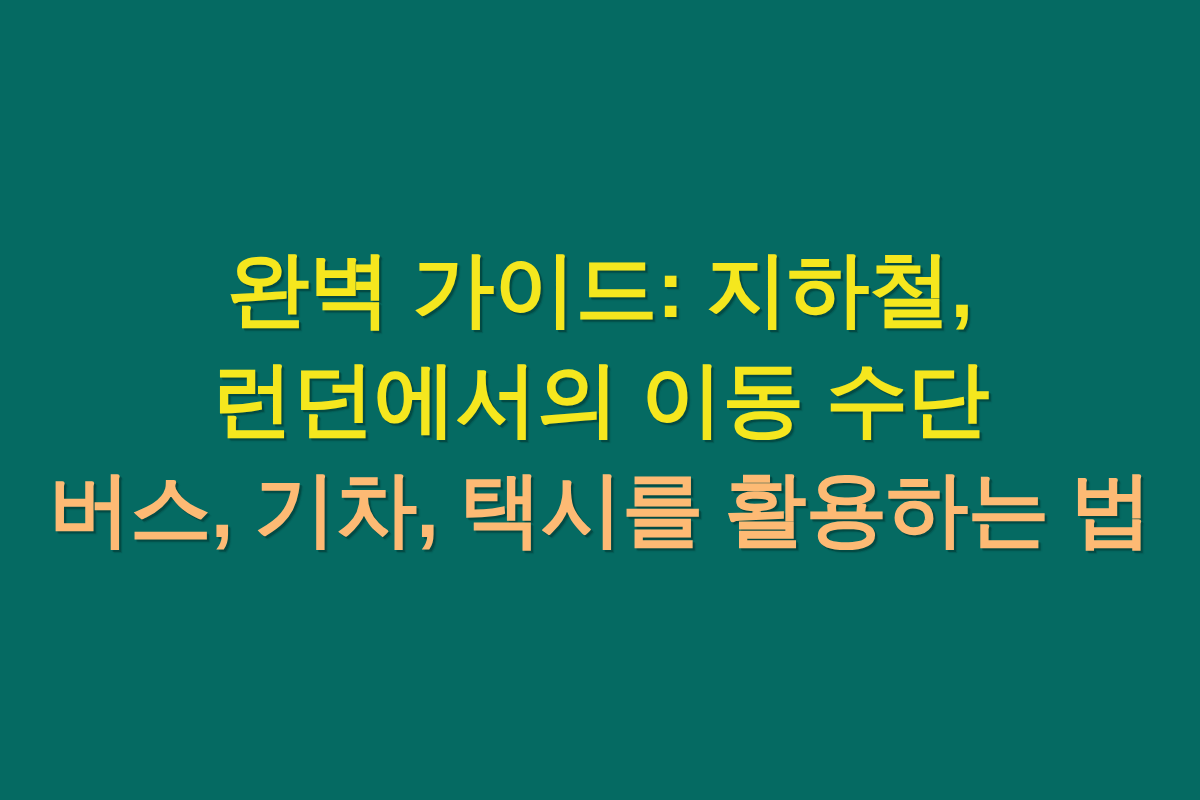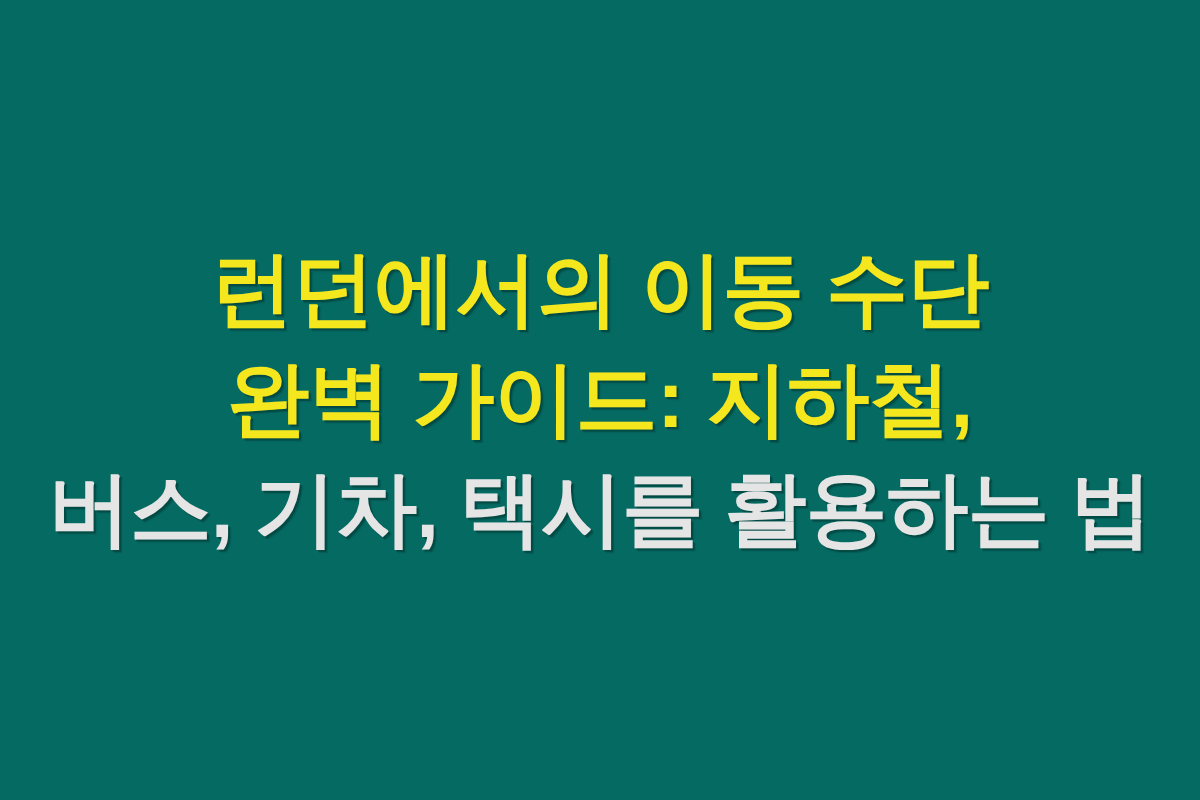--- a/index.html
+++ b/index.html
@@ -60,21 +60,21 @@
   .title-line.line-2 { font-size: 82px; }
   .title-line.line-3 { font-size: 82px; letter-spacing: -1px; }
 </style>
 </head>
 <body>
 
 <div id="poster" style="background-color: rgb(5, 106, 98);">
 
   <div id="title-block">
 
+    <span class="title-line line-2" style="color: rgb(245, 231, 30); text-shadow: rgba(2, 60, 55, 0.55) 2px 2px 0px, rgba(2, 60, 55, 0.3) 3px 3px 1px;">완벽 가이드: 지하철,</span>
+
     <span class="title-line line-1" style="color: rgb(245, 231, 30); text-shadow: rgba(2, 60, 55, 0.55) 2px 2px 0px, rgba(2, 60, 55, 0.3) 3px 3px 1px;">런던에서의 이동 수단</span>
 
-    <span class="title-line line-2" style="color: rgb(245, 231, 30); text-shadow: rgba(2, 60, 55, 0.55) 2px 2px 0px, rgba(2, 60, 55, 0.3) 3px 3px 1px;">완벽 가이드: 지하철,</span>
-
-    <span class="title-line line-3" style="color: #e5e5e5; text-shadow: rgba(2, 60, 55, 0.55) 2px 2px 0px, rgba(2, 60, 55, 0.3) 3px 3px 1px; text-align: center;">버스, 기차, 택시를 활용하는 법</span>
+    <span class="title-line line-3" style="color: #fdba74; text-shadow: rgba(2, 60, 55, 0.55) 2px 2px 0px, rgba(2, 60, 55, 0.3) 3px 3px 1px; text-align: center;">버스, 기차, 택시를 활용하는 법</span>
 
   </div>
 
 </div>
 
 </body></html>

